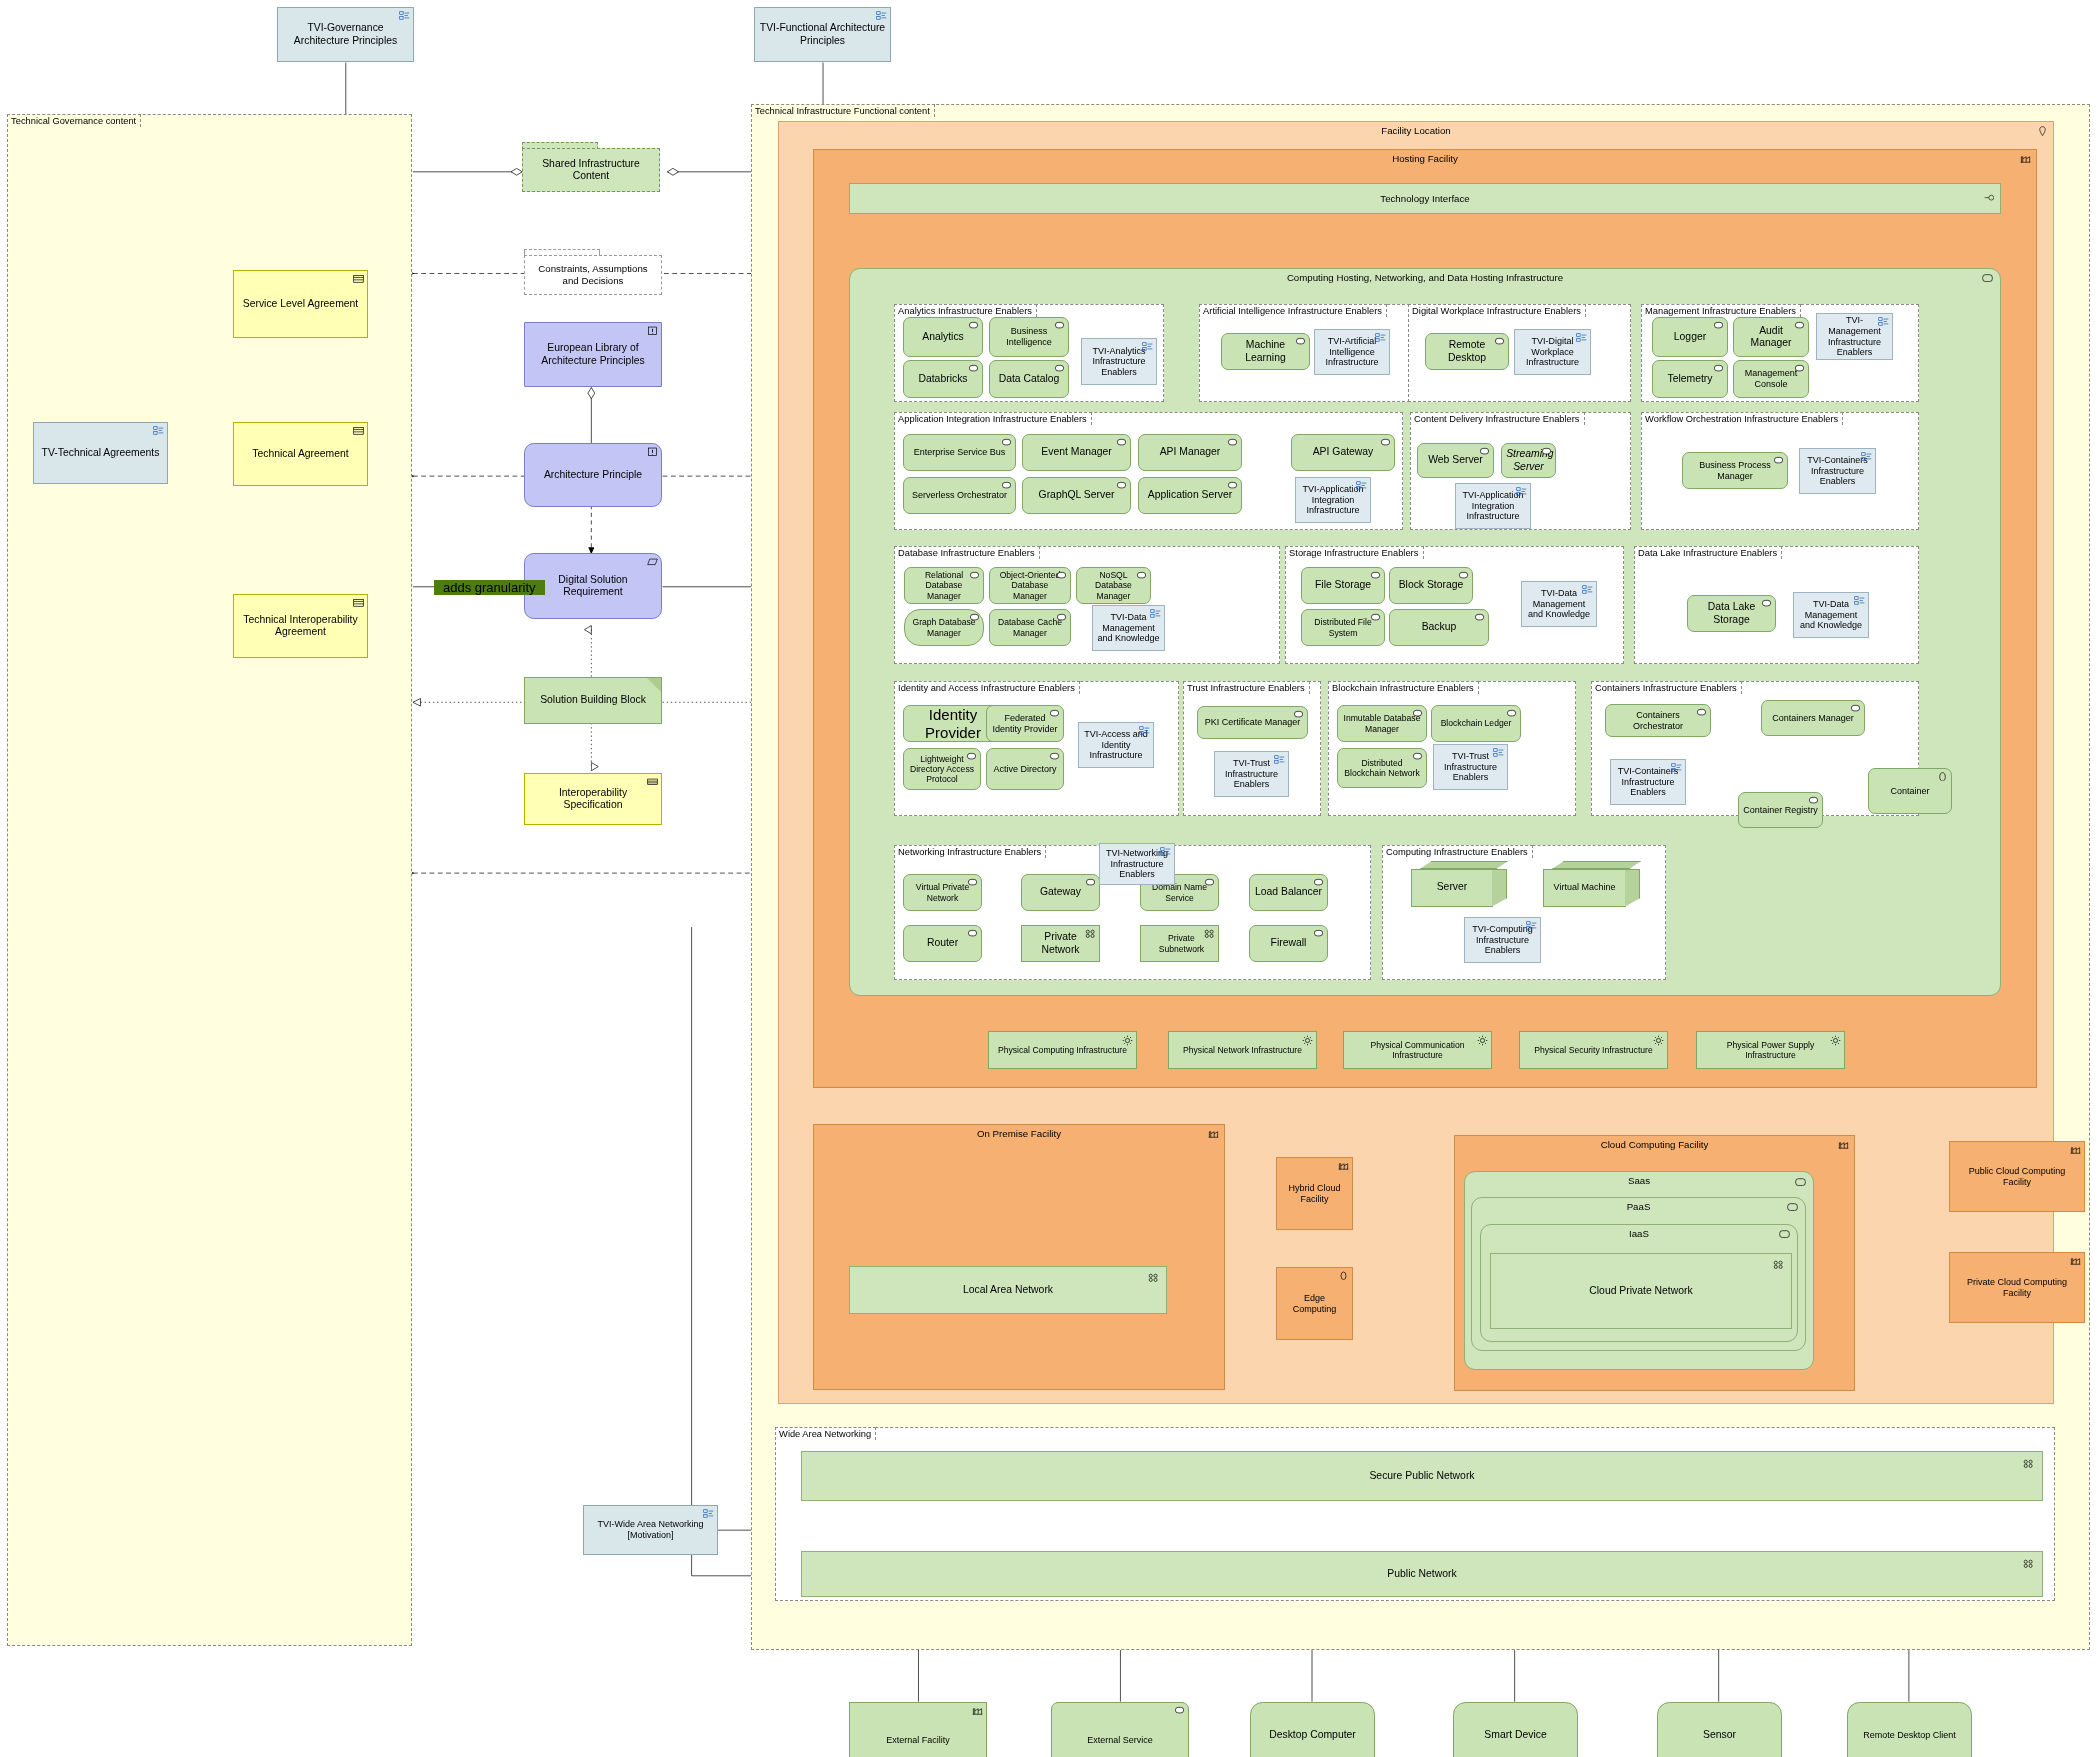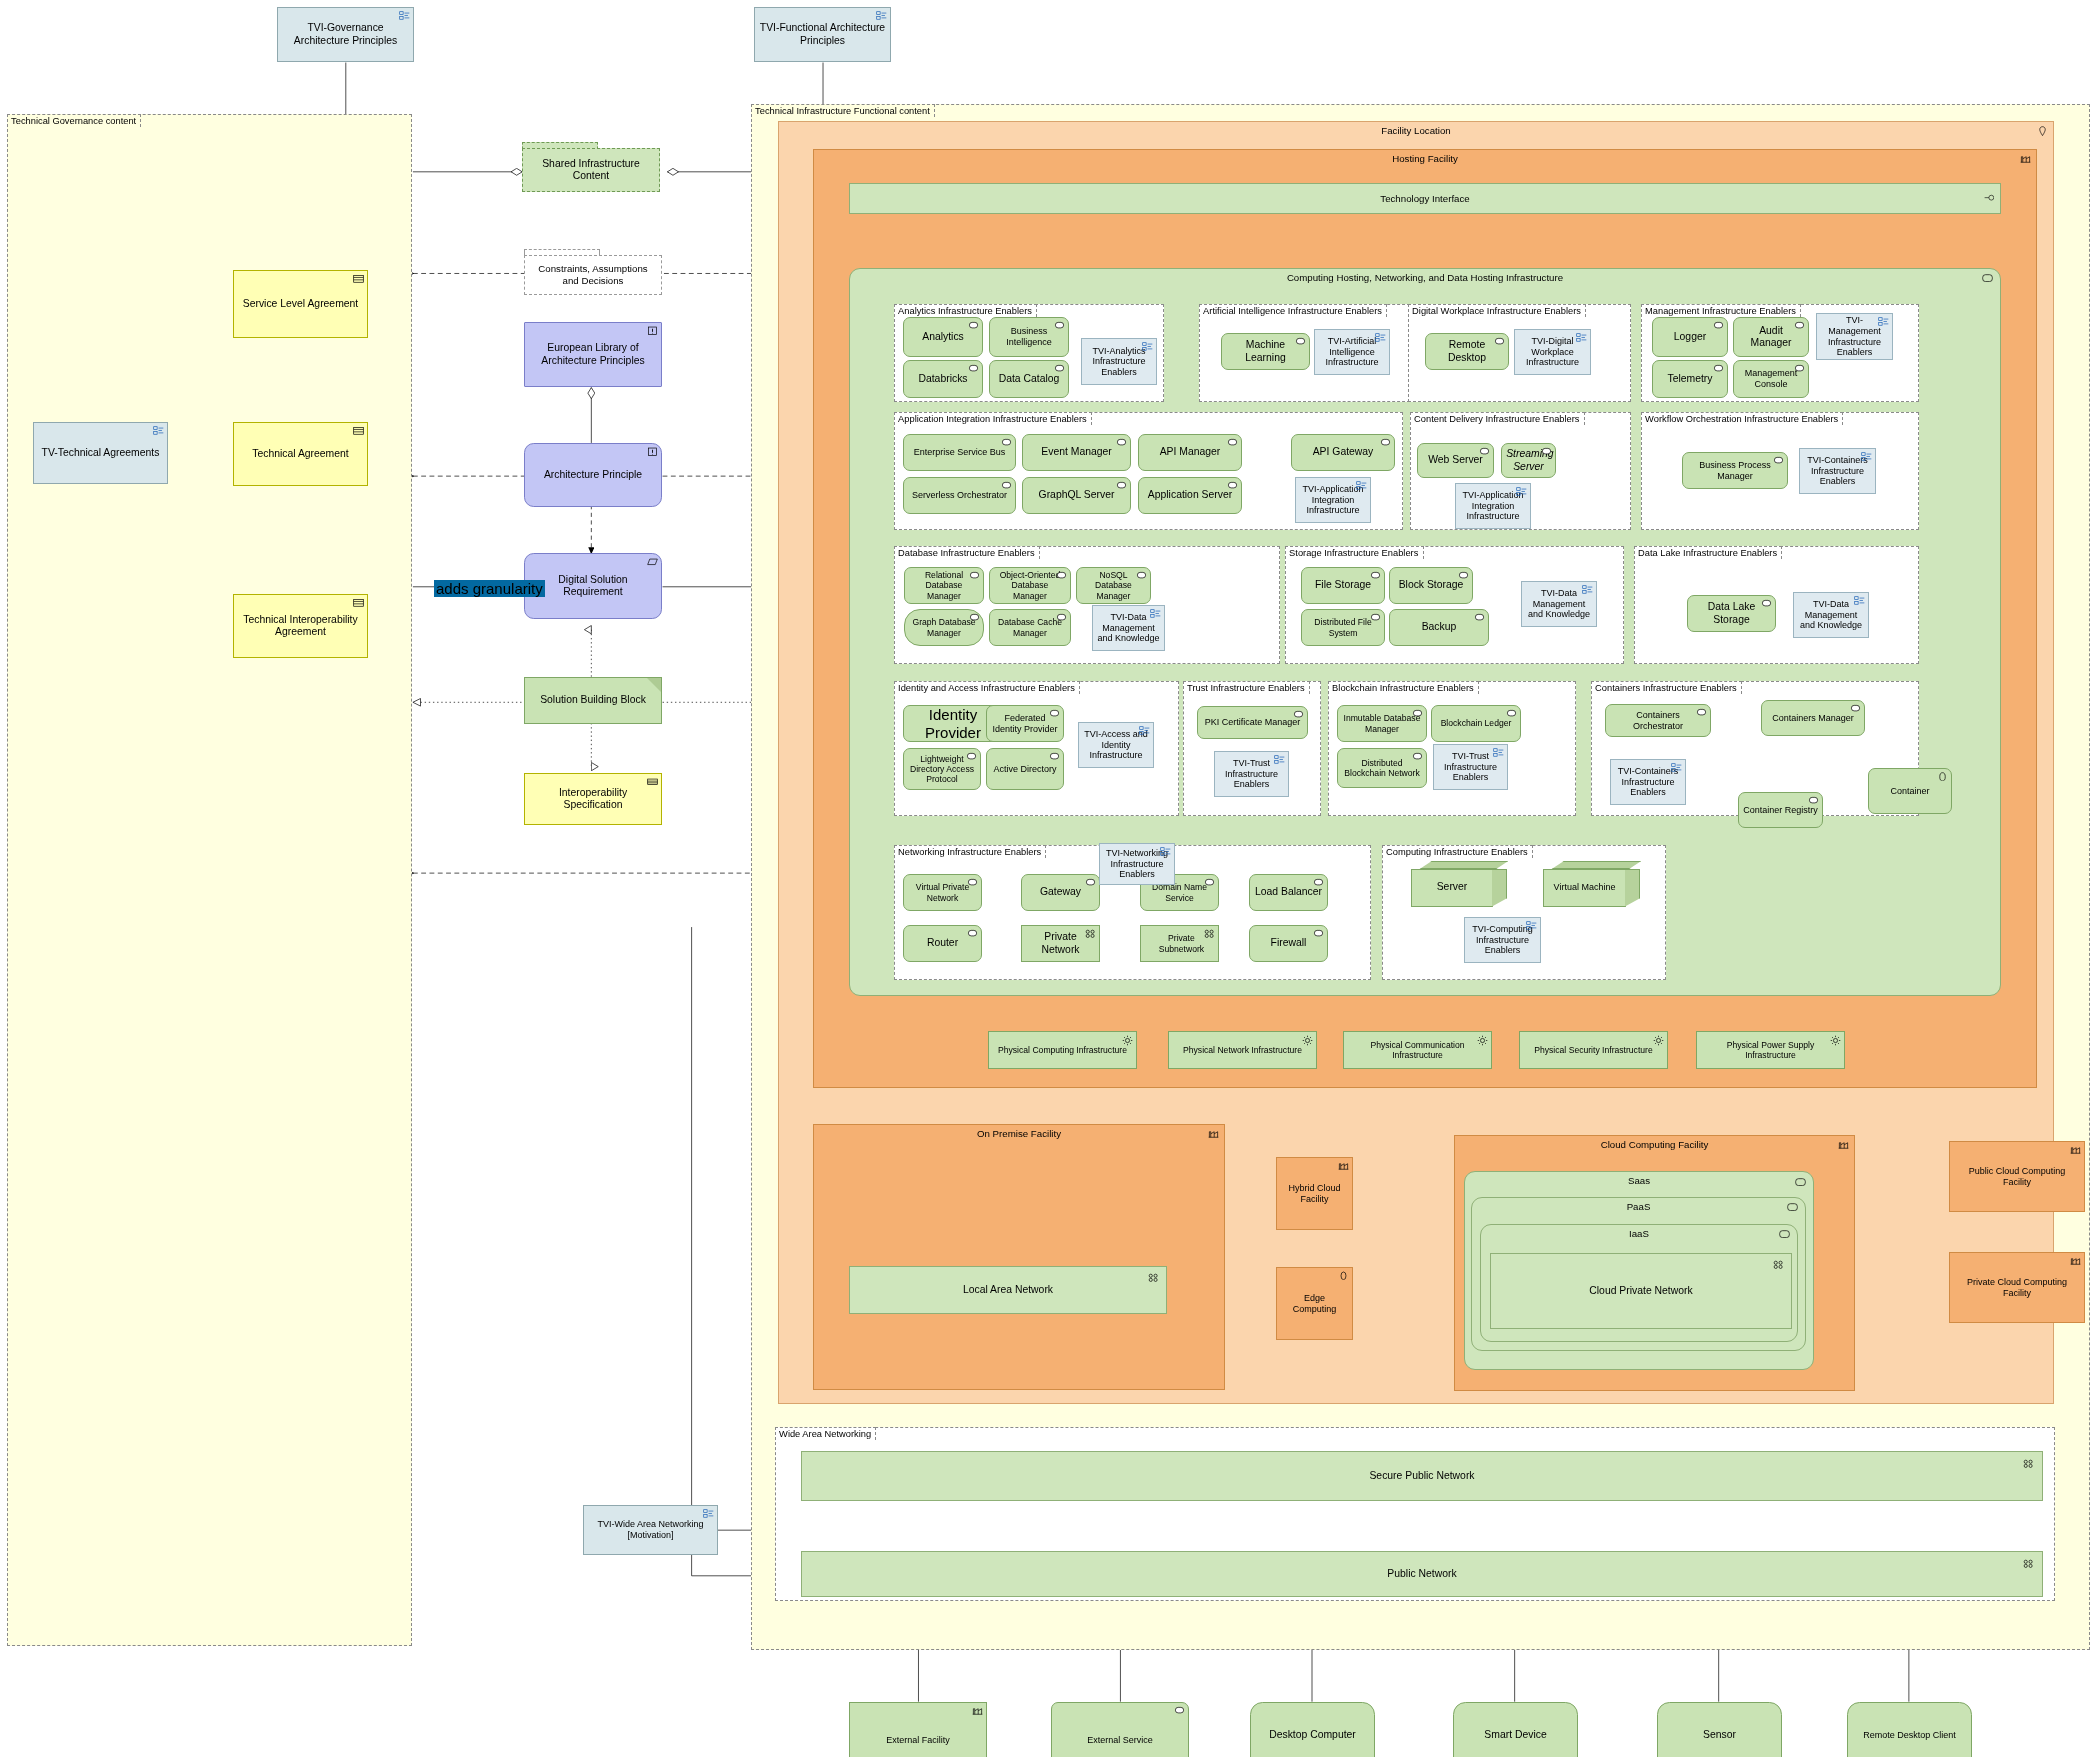--- a/index.html
+++ b/index.html
@@ -36,21 +36,21 @@
              border-bottom:none;padding:0.7px 4.2px 0.7px 2.8px;font-size:9.3px;white-space:nowrap;z-index:3;}
   .grp-pale{border:0.7px dashed #8a8a8a;background:#ffffe0;}
   .grp-pale > .group-lbl{background:#ffffe0;}
 
   
   .ctitle{position:absolute;left:0;right:0;top:2.8px;text-align:center;font-size:9.7px;}
 
   
   .ic{position:absolute;right:3.5px;top:2.8px;width:11px;height:9.7px;}
   .ic svg{display:block;}
-  .arrowlbl{position:absolute;font-size:15px;background:#0369a1;padding:0 2px;}
+  .arrowlbl{position:absolute;font-size:13px;background:#4d7c0f;padding:0 9px;}
 
   svg.ov{position:absolute;left:0;top:0;width:2097px;height:1758px;pointer-events:none;}
 </style>
 </head>
 <body>
 
 <div id="canvas">
 
   <svg class="ov" viewBox="0 0 3032 2541">
     <defs>

